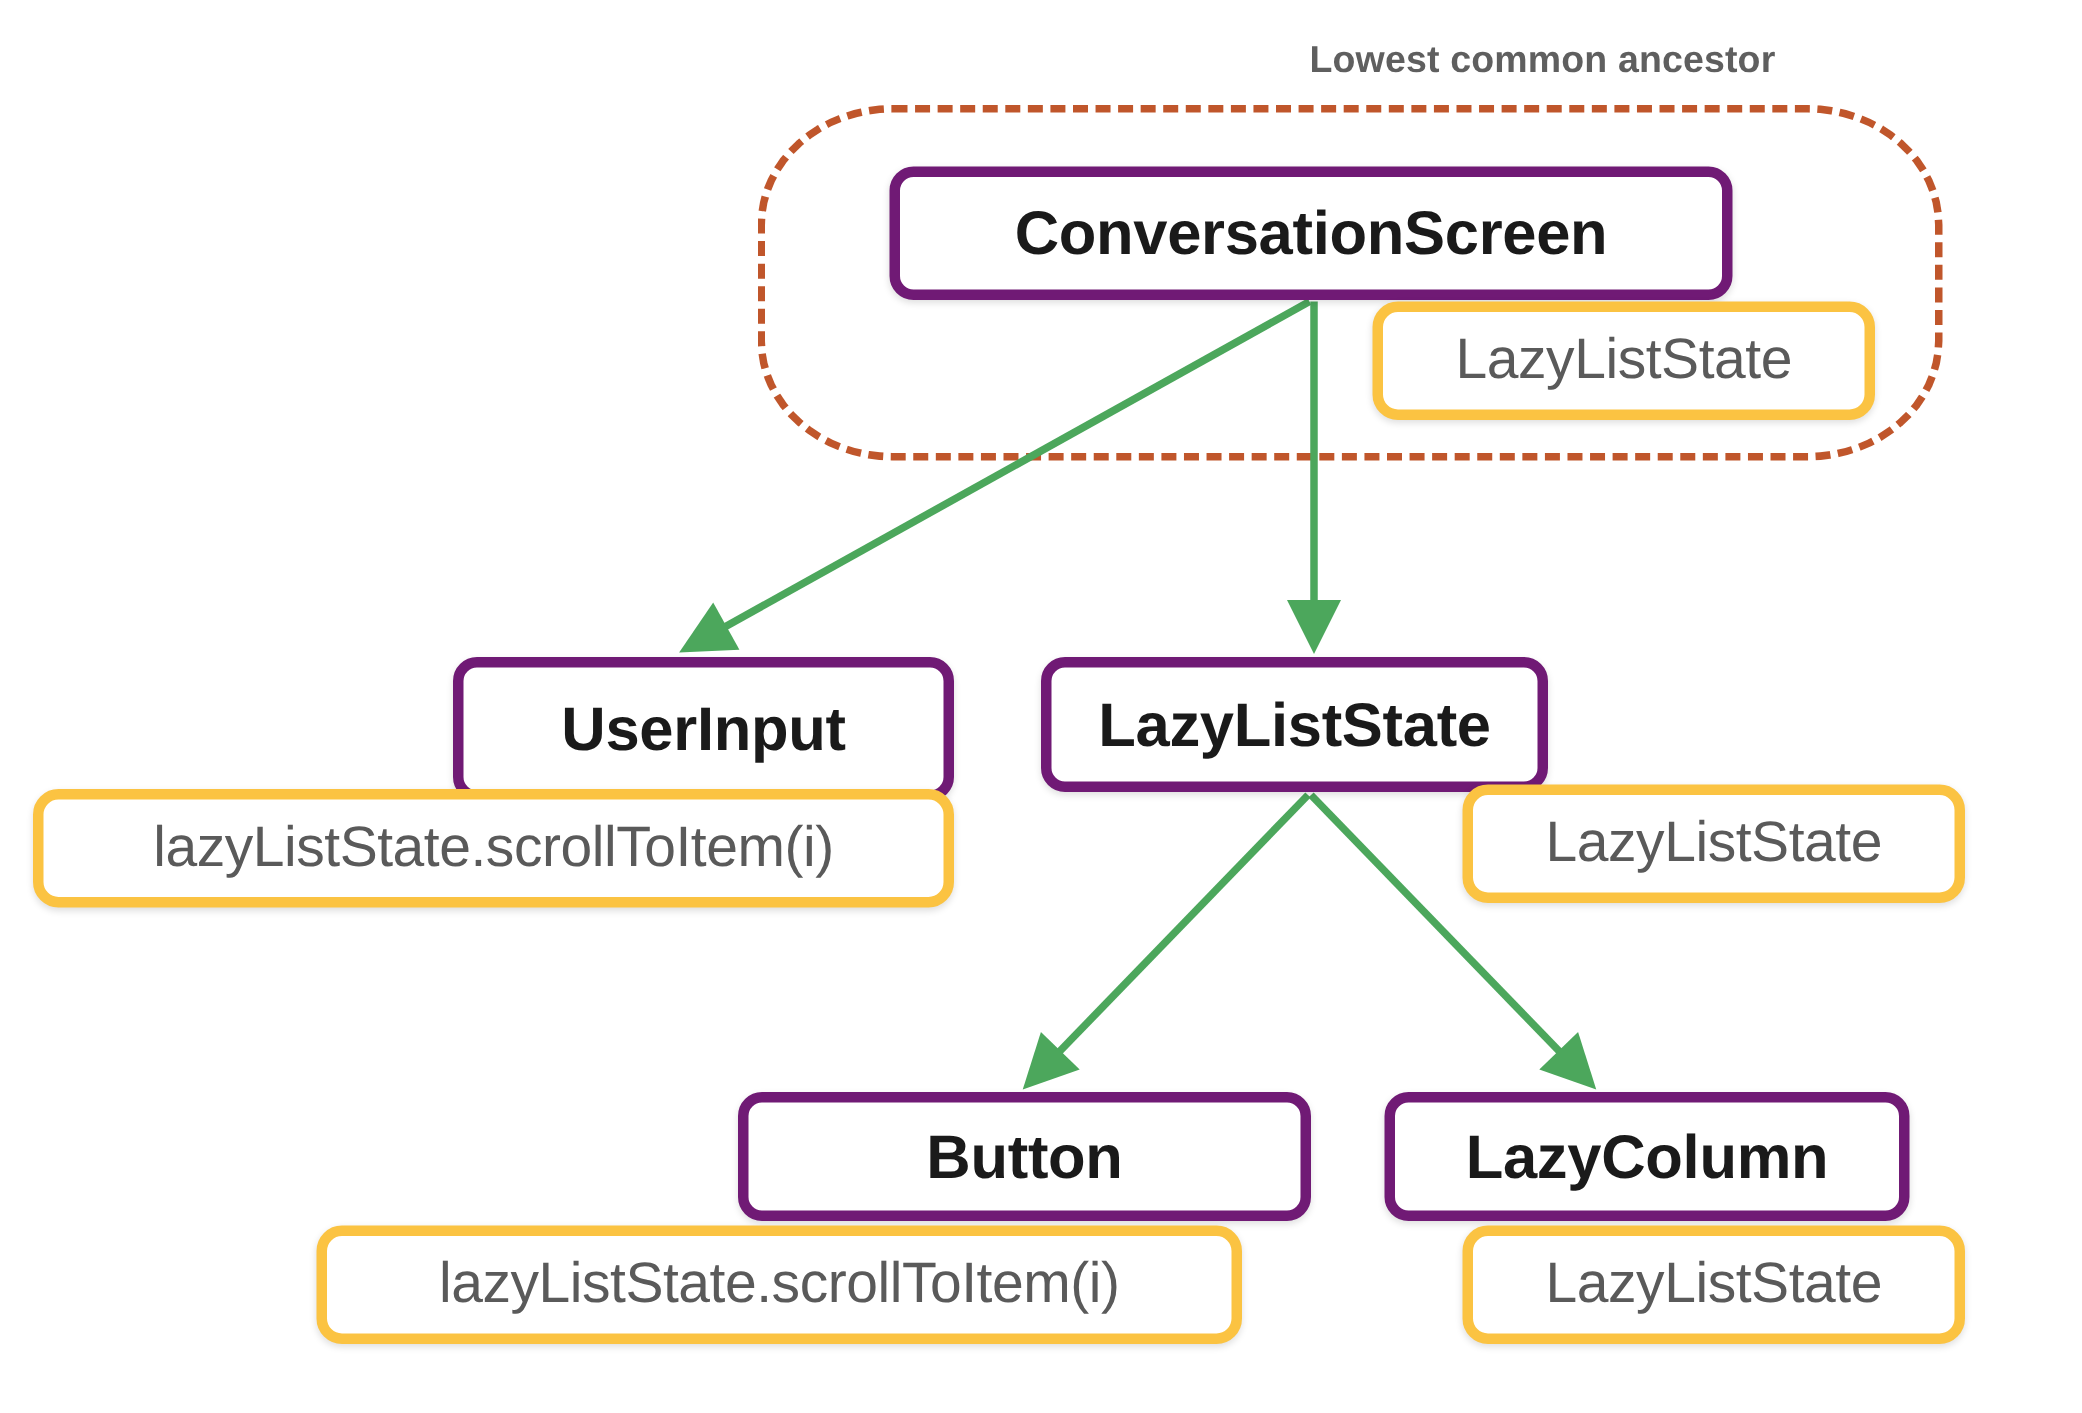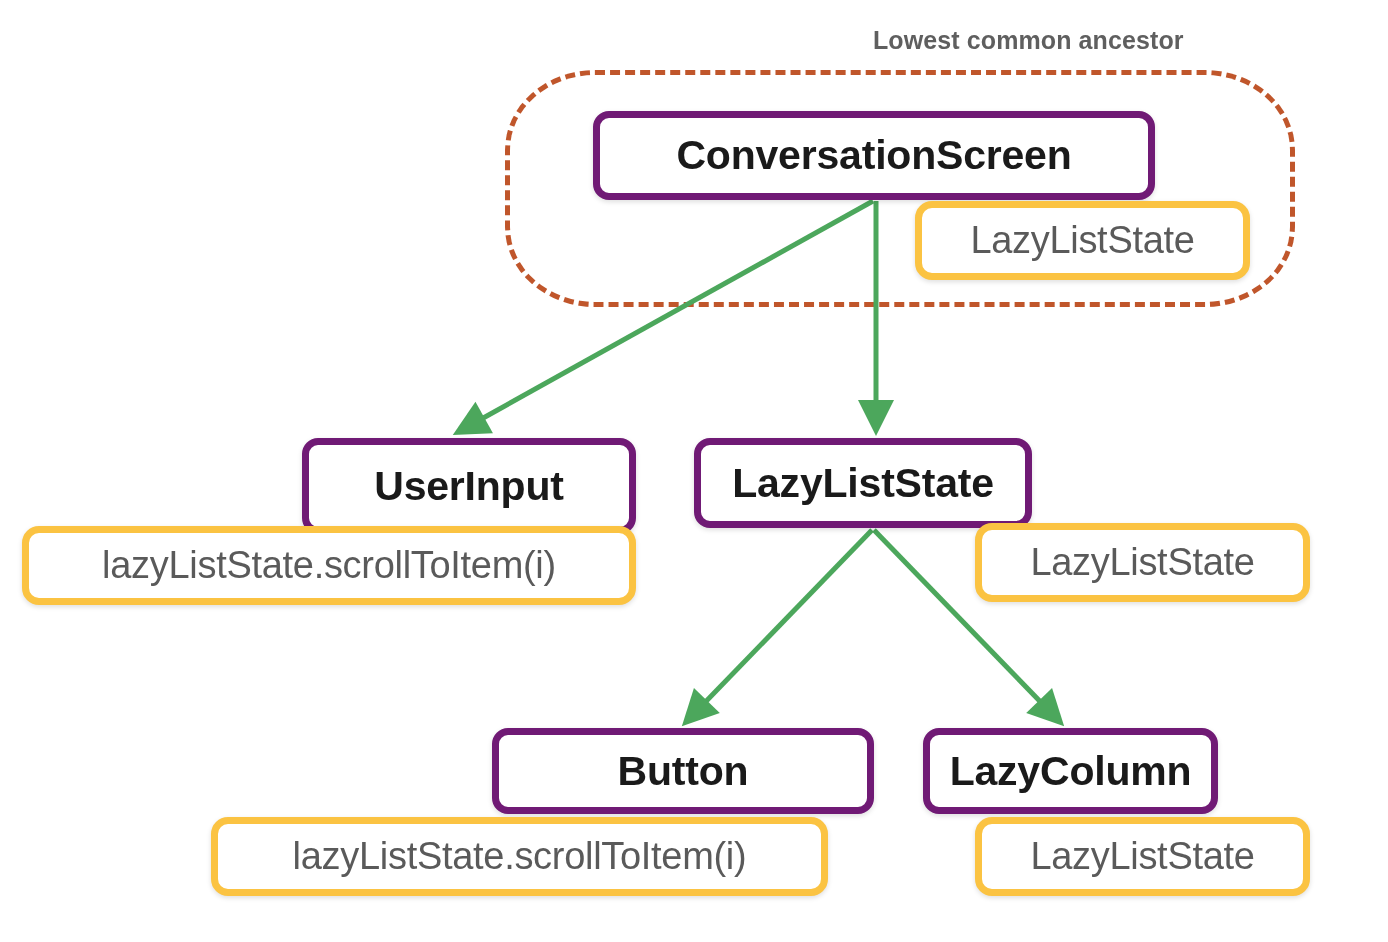--- a/index.html
+++ b/index.html
@@ -118,21 +118,21 @@
   </div>
 
   <div class="node composable layer-green" style="left:694px; top:438px; width:338px; height:90px;">
     <span>LazyListState</span>
   </div>
 
   <div class="node composable layer-green" style="left:492px; top:728px; width:382px; height:86px;">
     <span>Button</span>
   </div>
 
-  <div class="node composable layer-green" style="left:923px; top:728px; width:295px; height:86px;">
+  <div class="node composable layer-green" style="left:923px; top:728px; width:350px; height:86px;">
     <span>LazyColumn</span>
   </div>
 
   <div class="node state layer-yellow" style="left:915px; top:201px; width:335px; height:79px;">
     <span>LazyListState</span>
   </div>
 
   <div class="node state layer-yellow" style="left:22px; top:526px; width:614px; height:79px;">
     <span>lazyListState.scrollToItem(i)</span>
   </div>

